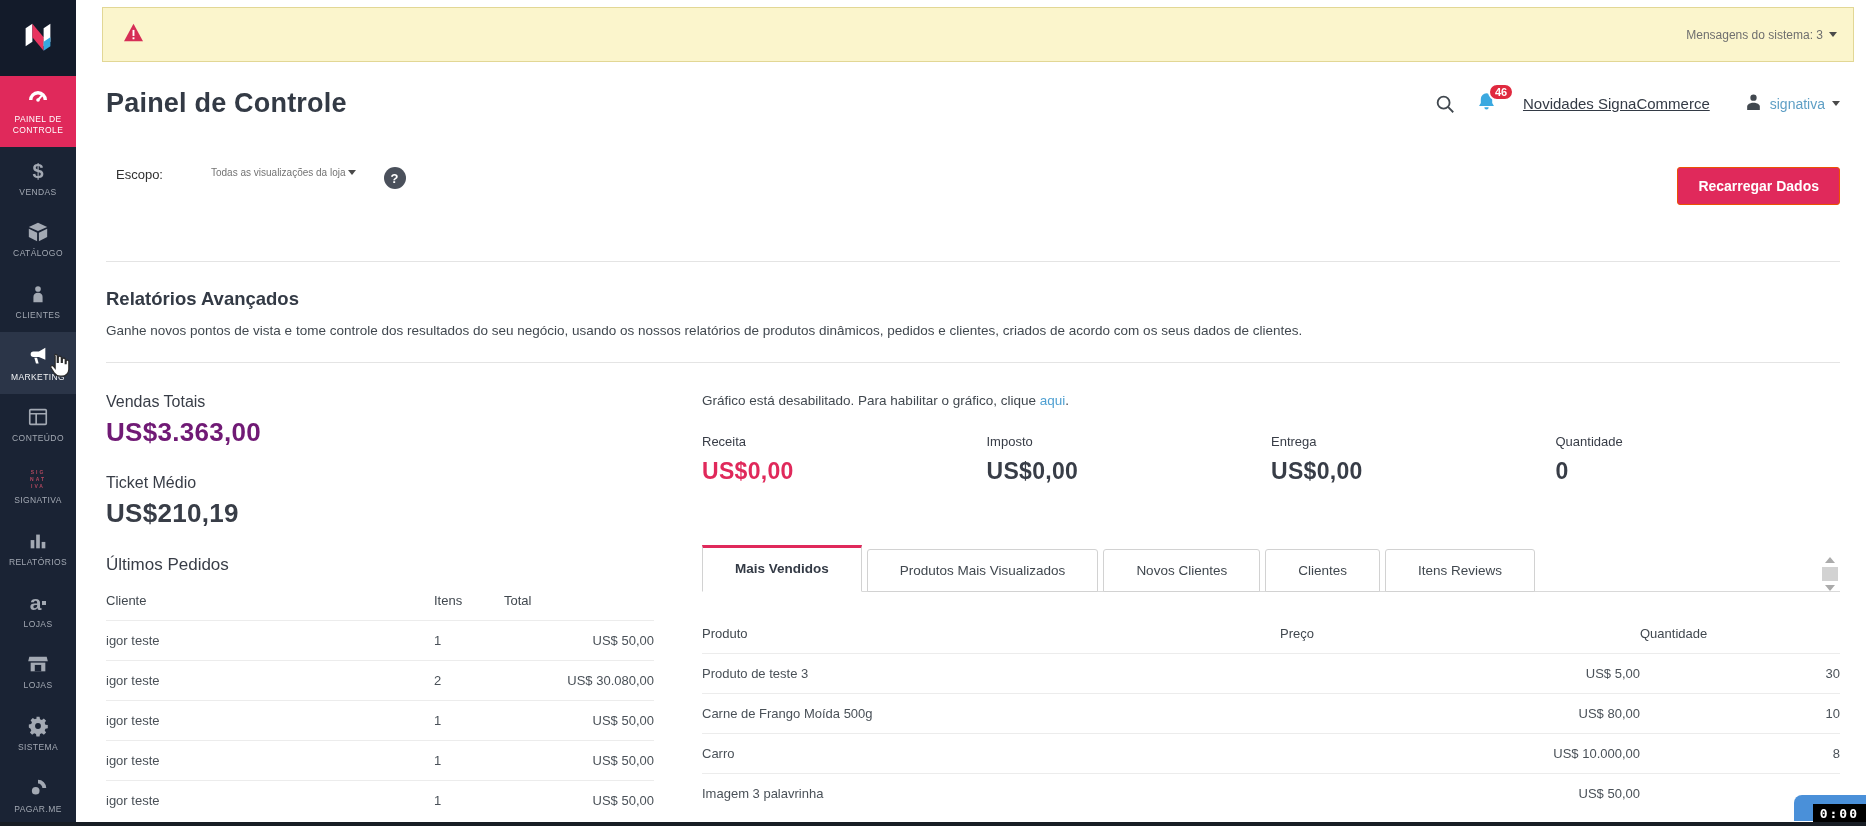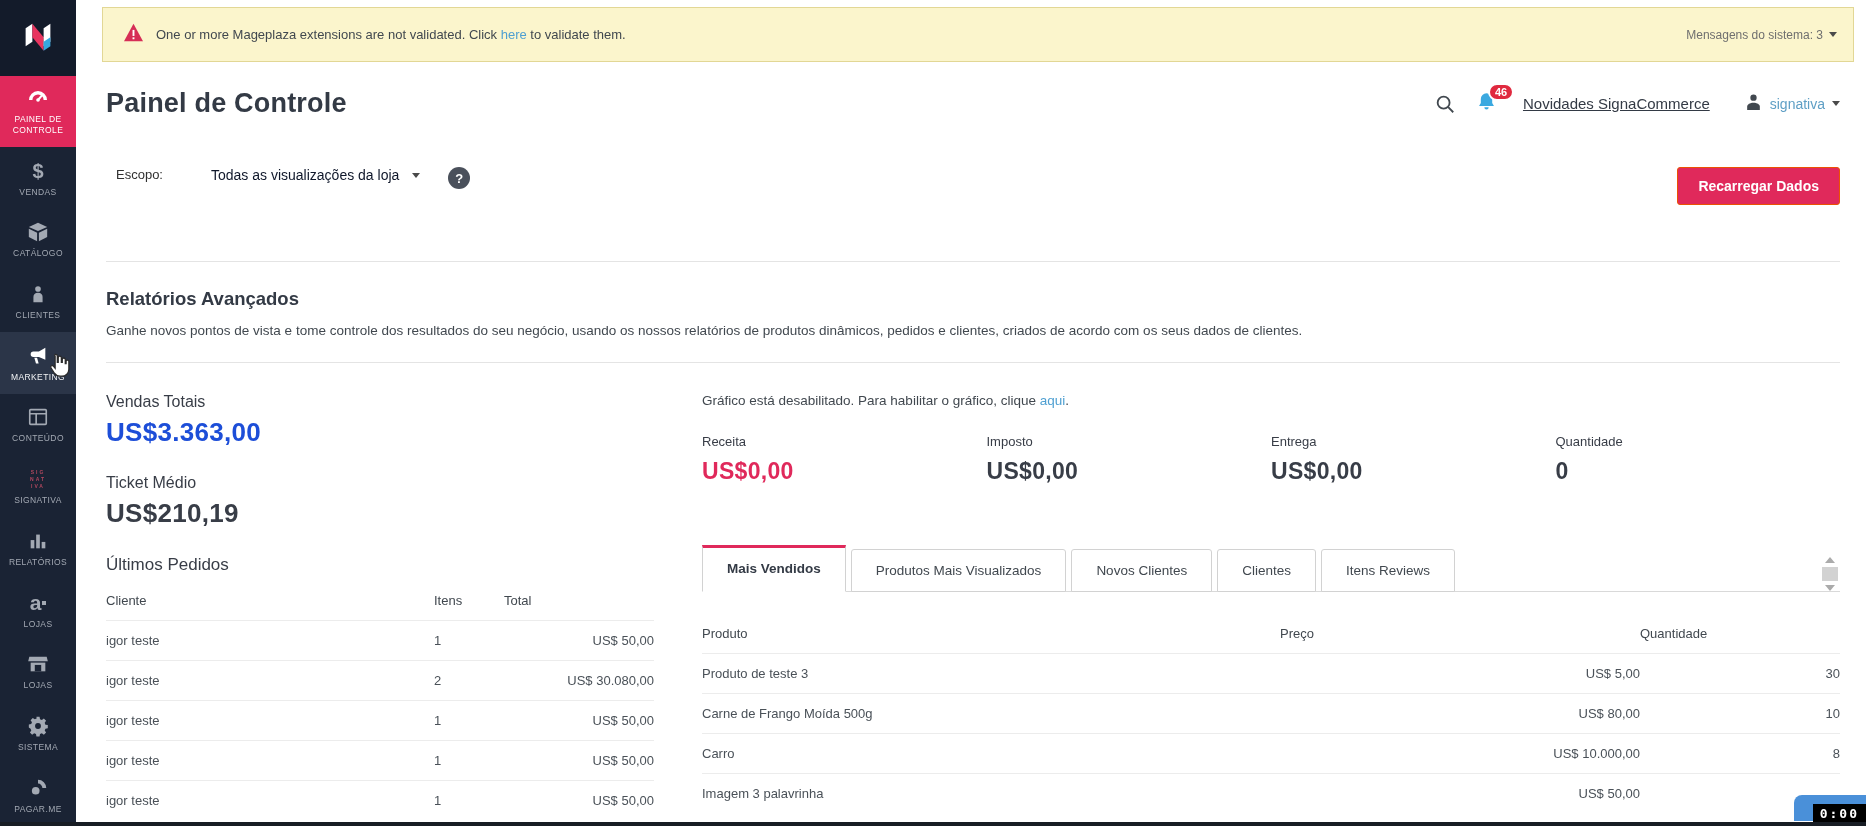--- a/index.html
+++ b/index.html
@@ -42,61 +42,61 @@
   .icon-btn { cursor:pointer; display:flex; align-items:center; }
   .bell-wrap { position:relative; cursor:pointer; margin-left:4px; }
   .badge { position:absolute; top:-8px; left:12px; background:#e0293f; color:#fff; font-size:11px; font-weight:bold; border-radius:9px; padding:1px 5px; border:2px solid #fff; }
   .news-text { font-size:15px; color:#333a45; margin-left:10px; cursor:pointer;text-decoration:underline; }
   .user-wrap { display:flex; align-items:center; gap:7px; margin-left:18px; cursor:pointer; }
   .user-name { font-size:14px; color:#5f9fc5; }
 
   
   .scope-row { display:flex; align-items:flex-start; padding:48px 26px 0 40px; }
   .scope-label { font-size:13px; color:#303030; margin-right:48px; }
-  .scope-value { font-size:14px; color:#0f172a; display:flex; align-items:center; gap:13px; cursor:pointer; }
+  .scope-value { font-size:10px; color:#737373; display:flex; align-items:center; gap:2px; cursor:pointer; }
   .help-circle { width:22px; height:22px; border-radius:50%; background:#4a505b; color:#fff; font-size:13px; font-weight:bold; display:flex; align-items:center; justify-content:center; margin-left:28px; cursor:pointer; }
   .reload-btn { margin-left:auto; background:#e0295b; border:1px solid #eb5202; border-radius:3px; color:#fff; font-size:14px; font-weight:bold; padding:10px 20px; cursor:pointer; font-family:"Liberation Sans",sans-serif; }
 
   .divider { border-top:1px solid #e4e4e4; margin:56px 26px 0 30px; }
   .divider2 { border-top:1px solid #e4e4e4; margin:24px 26px 0 30px; }
 
   
   .adv { display:flex; align-items:center; padding:26px 34px 0 30px; }
   .adv-left { flex:1; min-width:0; }
   .adv-title { font-size:18.5px; font-weight:600; color:#333a45; margin-bottom:13px; }
   .adv-desc { font-size:13.5px; color:#41484f; white-space:nowrap; overflow:hidden; }
   .adv-btn { background:#1ba0dc; border:none; border-radius:5px; color:#fff; font-size:14px; font-weight:bold; padding:12px 18px; display:flex; align-items:center; gap:7px; cursor:pointer; margin-left:24px; flex:0 0 auto; font-family:"Liberation Sans",sans-serif; }
 
   
   .dash { display:flex; padding:30px 26px 0 30px; gap:48px; }
   .col-left { width:548px; flex:0 0 548px; }
   .col-right { flex:1; min-width:0; position:relative; }
 
   .stat-label { font-size:16px; color:#383d47; }
   .stat-value { font-size:26px; font-weight:bold; letter-spacing:.3px; color:#383d47; margin:6px 0 26px; }
-  .stat-value.pink { color:#1d4ed8; }
+  .stat-value.pink { color:#701a75; }
   .orders-title { font-size:17px; color:#383d47; margin-top:2px; }
 
   table.grid { width:100%; border-collapse:collapse; margin-top:8px; }
   table.grid th { font-size:13px; font-weight:normal; color:#41484f; text-align:left; padding:10px 0 12px; }
   table.grid td { font-size:13px; color:#4a5158; padding:12px 0; border-top:1px solid #ececec; }
   th.num, td.num { text-align:right; }
   .orders-grid col.c1 { width:328px; } .orders-grid col.c3 { width:150px; }
   .prod-grid col.c2 { width:360px; } .prod-grid col.c3 { width:200px; }
 
   .chart-notice { font-size:13.5px; color:#41484f; }
   .metrics { display:flex; margin-top:26px; }
   .metric { width:25%; }
   .metric-label { font-size:13px; color:#383d47; margin-bottom:9px; }
   .metric-value { font-size:23px; font-weight:bold; color:#383d47; letter-spacing:.3px; }
   .metric-value.pink { color:#e0295b; }
 
   
   .tabs { display:flex; margin-top:60px; border-bottom:1px solid #d9d9d9; position:relative; }
-  .tab { background:#fff; border:1px solid #d2d2d2; border-radius:3px 3px 0 0; margin:4px 5px -1px 0; padding:13px 24px; font-size:13.5px; color:#41484f; cursor:pointer; }
+  .tab { background:#fff; border:1px solid #d2d2d2; border-radius:3px 3px 0 0; margin:4px 5px -1px 0; padding:13px 32px; font-size:13.5px; color:#41484f; cursor:pointer; }
   .tab.active { border-top:3px solid #e0295b; border-bottom:1px solid #fff; margin-top:0; font-weight:600; color:#333a45; border-radius:0; }
   .mini-scroll { position:absolute; right:2px; top:12px; display:flex; flex-direction:column; align-items:center; gap:4px; }
   .tri-up { width:0; height:0; border-left:5px solid transparent; border-right:5px solid transparent; border-bottom:6px solid #ababab; cursor:pointer; }
   .tri-down { width:0; height:0; border-left:5px solid transparent; border-right:5px solid transparent; border-top:6px solid #ababab; cursor:pointer; }
   .scroll-thumb { width:16px; height:14px; background:#d2d2d2; cursor:pointer; }
   .prod-table-wrap { margin-top:24px; }
 
   
   .cursor-overlay { position:absolute; left:44px; top:352px; z-index:50; pointer-events:none; }
   .blue-widget { position:absolute; right:0; bottom:5px; width:72px; height:26px; background:#4a90d9; border-radius:8px 0 0 0; z-index:20; cursor:pointer; }
@@ -240,21 +240,20 @@
   <div class="main">
 
     <div class="banner">
       <span>
         <svg width="21" height="19" viewBox="0 0 24 22">
             <path d="M12 1L23 21H1z" fill="#d62e56"></path>
             <rect x="10.9" y="8" width="2.2" height="7" fill="#fff"></rect>
             <rect x="10.9" y="16.6" width="2.2" height="2.2" fill="#fff"></rect>
           </svg>
       </span>
-      <span class="banner-text"><span>One or more Mageplaza extensions are not validated. Click </span><a class="link">here</a><span> to validate them.</span></span>
       <span class="banner-right">
         <span>Mensagens do sistema: 3</span>
         <span class="caret"></span>
       </span>
     </div>
 
     <div class="page-header">
       <h1 class="page-title">Painel de Controle</h1>
       <div class="header-right">
         <span class="icon-btn">

